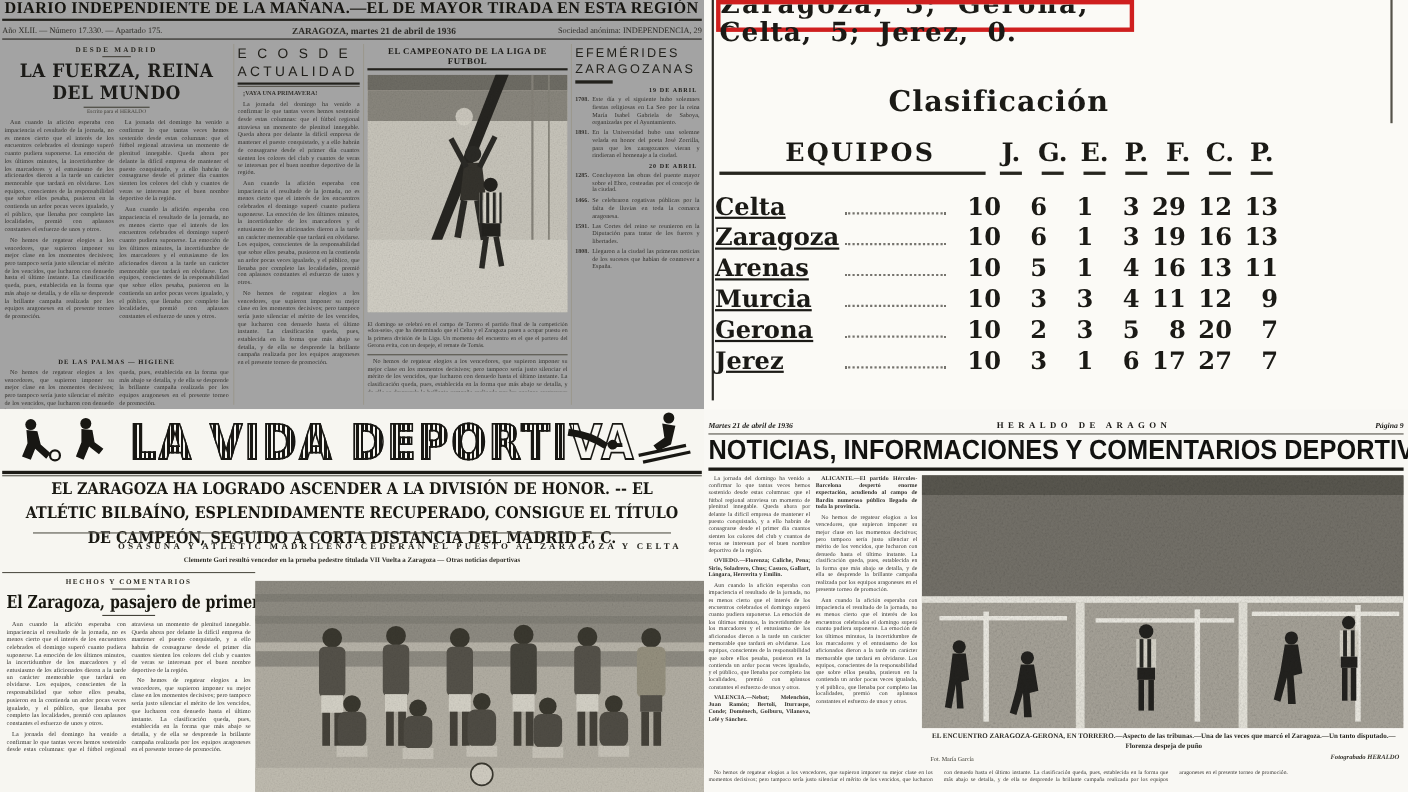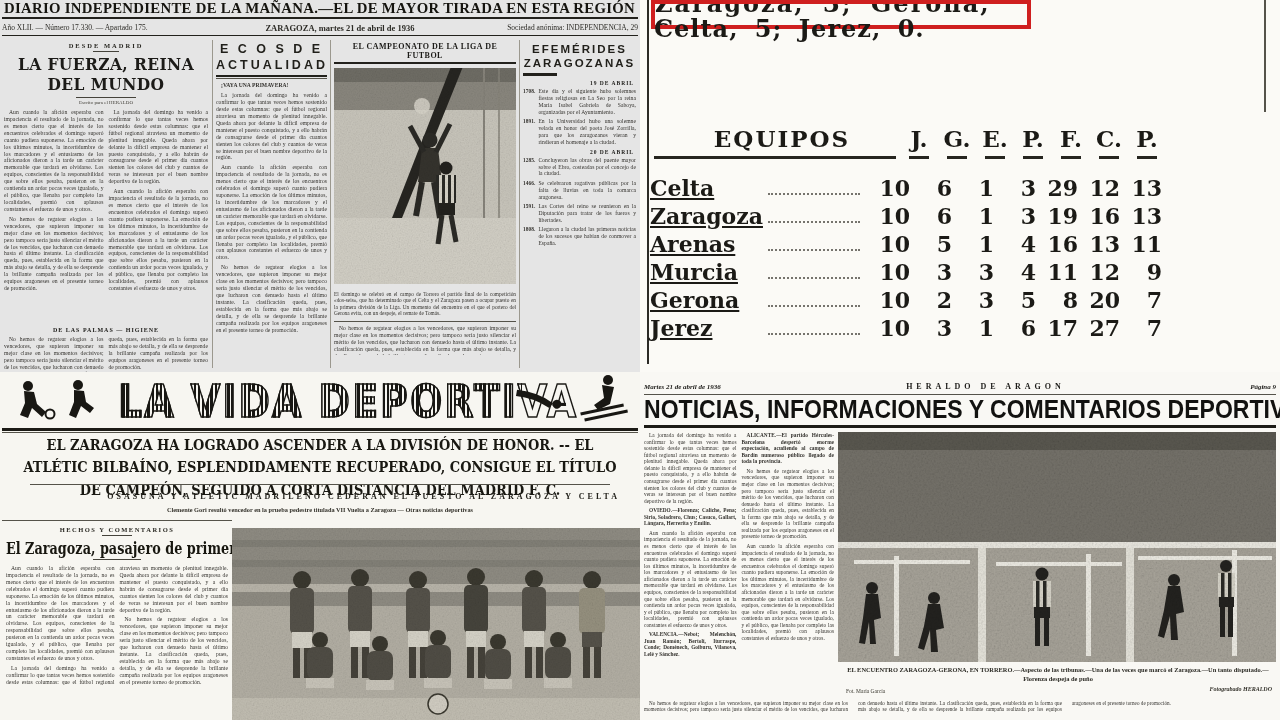--- a/index.html
+++ b/index.html
@@ -5,30 +5,30 @@
   html,body{margin:0;padding:0;background:#ffffff;width:1280px;height:720px;overflow:hidden;}
   #stage{position:relative;width:1280px;height:720px;background:#fdfdfb;font-family:"Liberation Serif",serif;color:#1c1b18;}
   .abs{position:absolute;}
   .serif{font-family:"DejaVu Serif","Liberation Serif",serif;}
   .sans{font-family:"Liberation Sans",sans-serif;}
   .micro{font-size:5.6px;line-height:1.24;text-align:justify;color:#33312d;letter-spacing:.05px;filter:blur(.22px);}
   .micro p{margin:0 0 3px;text-indent:5px;}
   .cols2{columns:2;column-gap:5px;}
   .cols3{columns:3;column-gap:10px;}
   
-  #qa{left:0;top:0;width:640px;height:372px;background:#e5e5e5;overflow:hidden;}
+  #qa{left:0;top:0;width:640px;height:372px;background:#a3a3a3;overflow:hidden;}
   .masthead{left:4px;top:0;width:632px;font-weight:bold;font-size:15px;white-space:nowrap;letter-spacing:.3px;transform:scaleX(.985);transform-origin:left;color:#15140f;}
   .mastline{left:2px;top:17px;width:636px;height:2px;background:#22211c;}
   .dateline{left:2px;top:20px;width:636px;height:15px;display:flex;justify-content:space-between;align-items:center;font-size:7.5px;border-bottom:1.5px solid #22211c;color:#2c2b26;}
   .colsep{width:1px;top:40px;height:328px;background:#9b988e;}
   .kicker{font-size:6.5px;font-weight:bold;letter-spacing:2px;text-align:center;color:#2a2923;}
   .minirule{height:1px;background:#44423a;margin:2px auto;}
   .h-col1{font-size:15.5px;font-weight:bold;text-align:center;letter-spacing:.4px;transform:scaleY(1.08);}
   .byline{font-size:5px;text-align:center;color:#403e37;}
-  .colhead{font-weight:bold;letter-spacing:3px;text-align:center;line-height:1.25;color:#201f1a;}
+  .colhead{font-weight:normal;letter-spacing:3px;line-height:1.25;color:#201f1a;}
   .footnote{font-size:6px;font-weight:bold;text-align:center;letter-spacing:1px;margin:3px 0;}
   .efem-date{font-size:5.5px;font-weight:bold;text-align:right;letter-spacing:1px;margin:3px 2px 2px 0;}
   .efem-item{display:flex;gap:3px;margin-bottom:2.5px;}
   .efem-item b{font-size:5.4px;flex:none;}
   .efem-item span{flex:1;}
   .caption3{font-size:5.3px;line-height:1.25;text-align:justify;color:#33312d;filter:blur(.2px);}
   
   #qb{left:640px;top:0;width:640px;height:372px;background:#fbfaf6;overflow:hidden;}
   .bigserif{font-family:"DejaVu Serif","Liberation Serif",serif;font-weight:bold;color:#1b1a16;filter:blur(.25px);}
   .redbox{left:11px;top:0;width:372px;height:21px;border:4px solid #cf1f1f;overflow:hidden;}
@@ -202,20 +202,21 @@
 
   <div id="qb" class="abs">
     <div class="abs" style="left:7px;top:0;width:2px;height:364px;background:#2c2b26;"></div>
     <div class="abs" style="left:624px;top:0;width:1.5px;height:112px;background:#55534a;"></div>
 
     <div class="abs redbox">
       <span class="clipped bigserif">Zaragoza, 3; Gerona, 0.</span>
     </div>
     <div class="abs bigserif resline" style="left:14px;top:14px;text-align:center;">Celta, 5; Jerez, 0.</div>
 
+    <div class="abs bigserif" style="left:10px;top:78px;width:516px;text-align:center;font-size:26px;letter-spacing:1px;">Clasificación</div>
 
     <div class="abs tbl bigserif">
       <div class="thletters">
         <span class="thteam">EQUIPOS</span>
         <span class="thgap"></span>
         <span class="thstat">J.</span>
         <span class="thstat">G.</span>
         <span class="thstat">E.</span>
         <span class="thstat">P.</span>
         <span class="thstat">F.</span>

